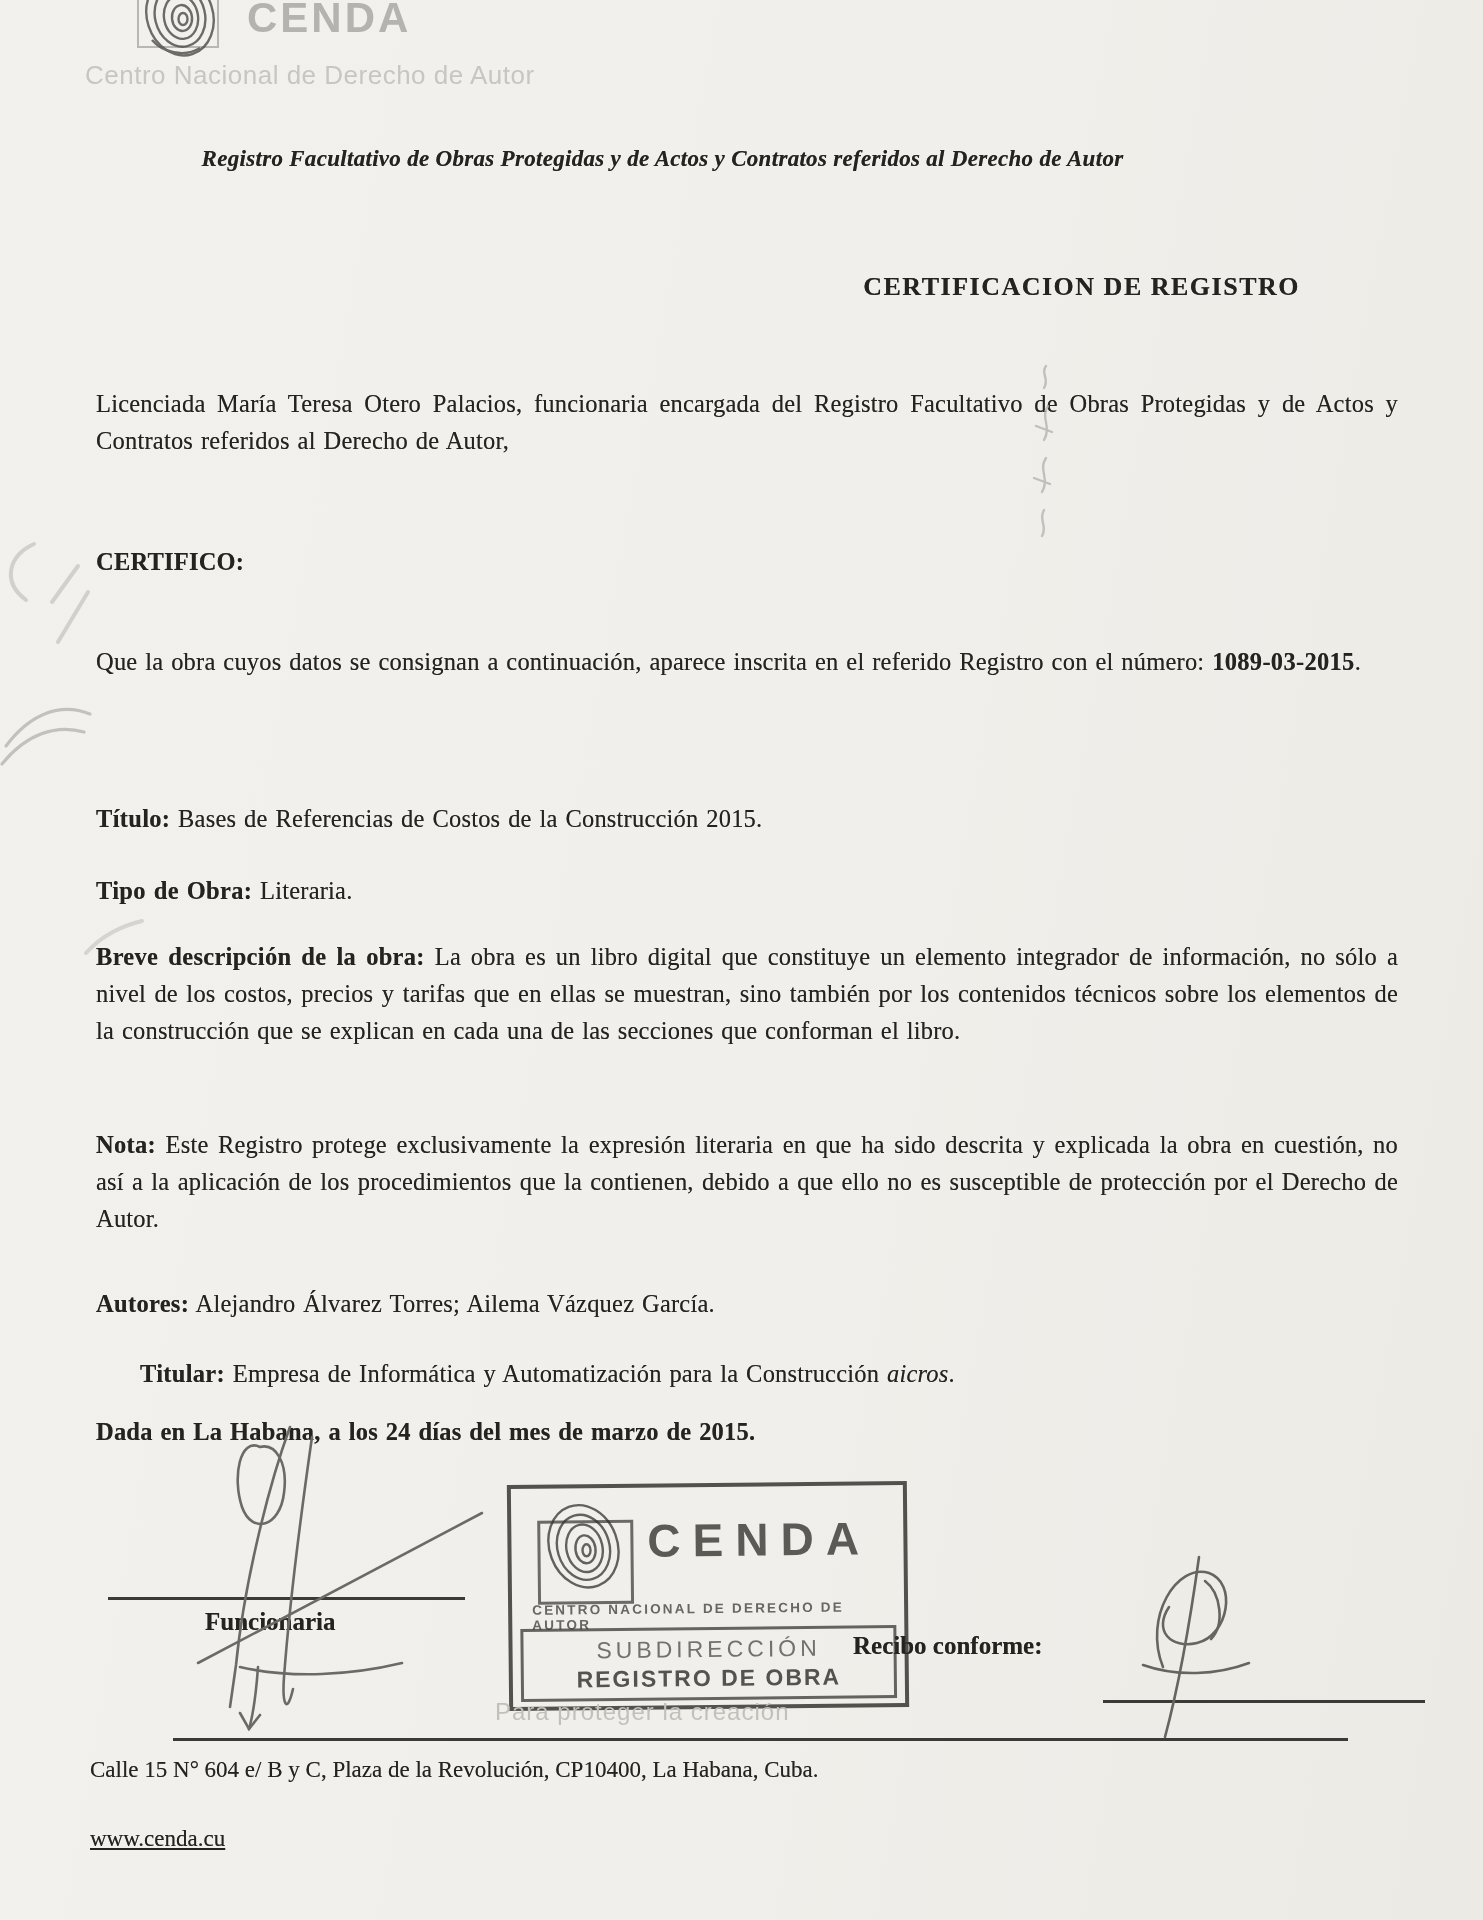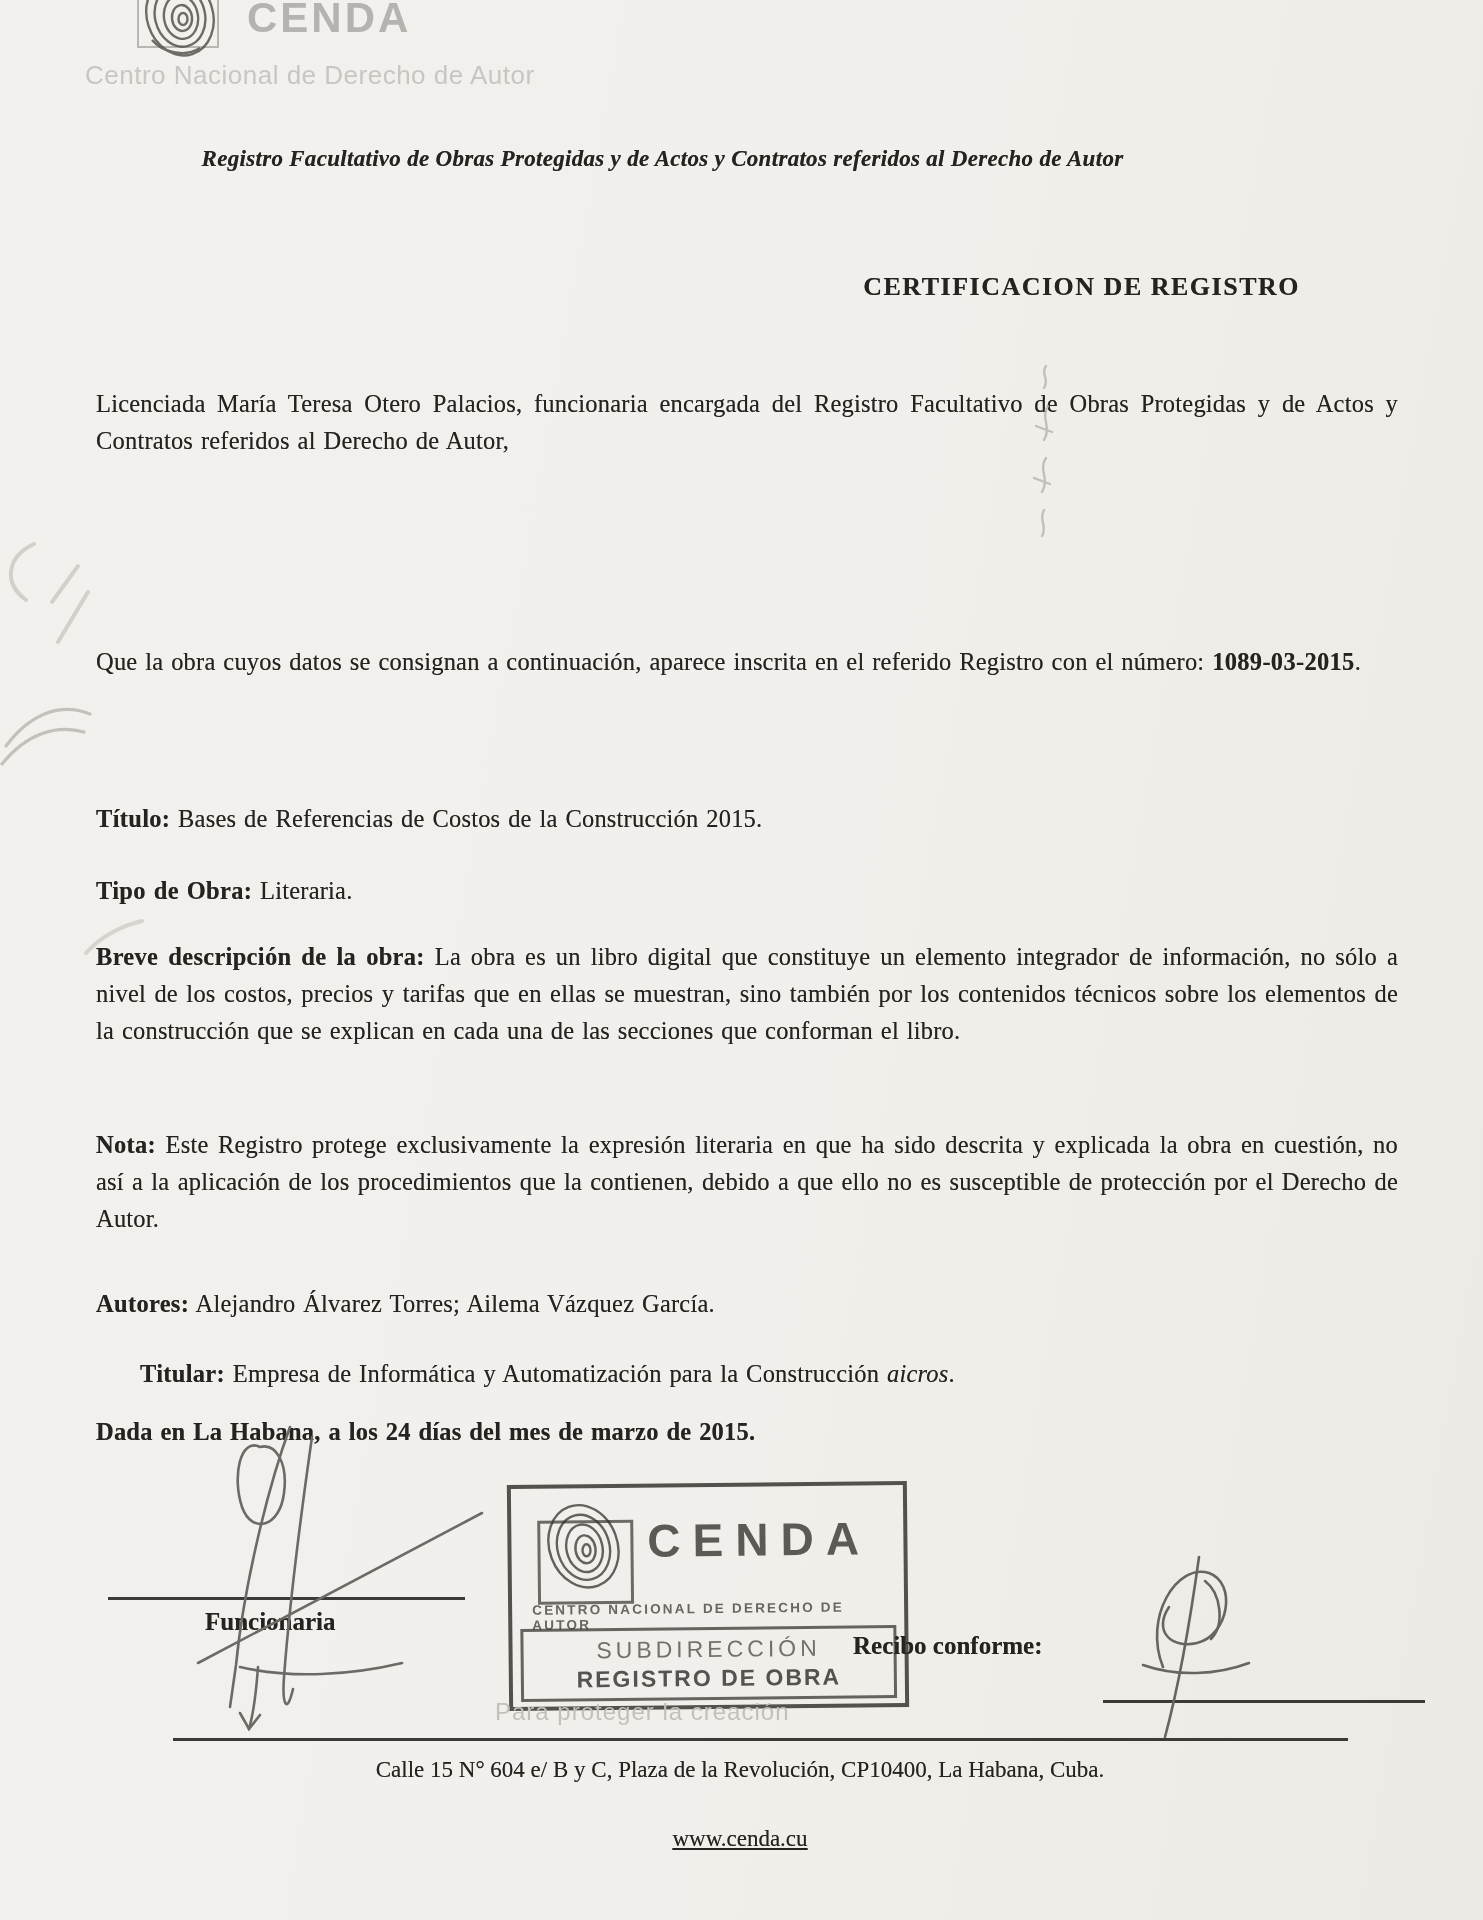--- a/index.html
+++ b/index.html
@@ -55,21 +55,21 @@
     border:3px solid rgba(48,46,42,0.72); text-align:center; }
   .stamp-line1 { margin:6px 0 0 0; font-size:23px; letter-spacing:4px;
     color:rgba(66,64,58,0.72); }
   .stamp-line2 { margin:2px 0 0 0; font-size:23px; font-weight:bold; letter-spacing:2px;
     color:rgba(50,48,44,0.82); }
   .watermark { position:absolute; left:495px; top:1698px; margin:0;
     font-family:"Liberation Sans", sans-serif; font-size:24px; letter-spacing:1px;
     color:#c2c0b9; }
   
   .footer-line { position:absolute; left:90px; width:1300px; margin:0;
-    text-align:center; font-size:23px; text-shadow:0 0 0.5px rgba(40,40,36,0.5); }
+    font-size:23px; text-shadow:0 0 0.5px rgba(40,40,36,0.5); }
   .u { text-decoration:underline; }
   svg { position:absolute; overflow:visible; }
 </style>
 </head>
 <body>
 
 <div class="page">
 
   <div class="logo-square"></div>
   <svg style="left:128px; top:-30px;" width="105" height="90" viewBox="0 0 105 90">
@@ -83,20 +83,21 @@
     </g>
   </svg>
   <p class="logo-name">CENDA</p>
   <p class="logo-sub">Centro Nacional de Derecho de Autor</p>
 
   <p class="doc-title">Registro Facultativo de Obras Protegidas y de Actos y Contratos referidos al Derecho de Autor</p>
   <p class="doc-heading">CERTIFICACION DE REGISTRO</p>
 
   <p class="para" style="top:385px;">Licenciada María Teresa Otero Palacios, funcionaria encargada del Registro Facultativo de Obras Protegidas y de Actos y Contratos referidos al Derecho de Autor,</p>
 
+  <p class="para" style="top:543px; font-weight:bold;">CERTIFICO:</p>
 
   <p class="para" style="top:643px;"><span>Que la obra cuyos datos se consignan a continuación, aparece inscrita en el referido Registro con el número: </span><b>1089-03-2015</b><span>.</span></p>
 
   <p class="para" style="top:800px;"><b>Título:</b><span> Bases de Referencias de Costos de la Construcción 2015.</span></p>
 
   <p class="para" style="top:872px;"><b>Tipo de Obra:</b><span> Literaria.</span></p>
 
   <p class="para" style="top:938px;"><b>Breve descripción de la obra:</b><span> La obra es un libro digital que constituye un elemento integrador de información, no sólo a nivel de los costos, precios y tarifas que en ellas se muestran, sino también por los contenidos técnicos sobre los elementos de la construcción que se explican en cada una de las secciones que conforman el libro.</span></p>
 
   <p class="para" style="top:1126px;font-family:Liberation Serif, serif;"><b>Nota:</b><span> Este Registro protege exclusivamente la expresión literaria en que ha sido descrita y explicada la obra en cuestión, no así a la aplicación de los procedimientos que la contienen, debido a que ello no es susceptible de protección por el Derecho de Autor.</span></p>

